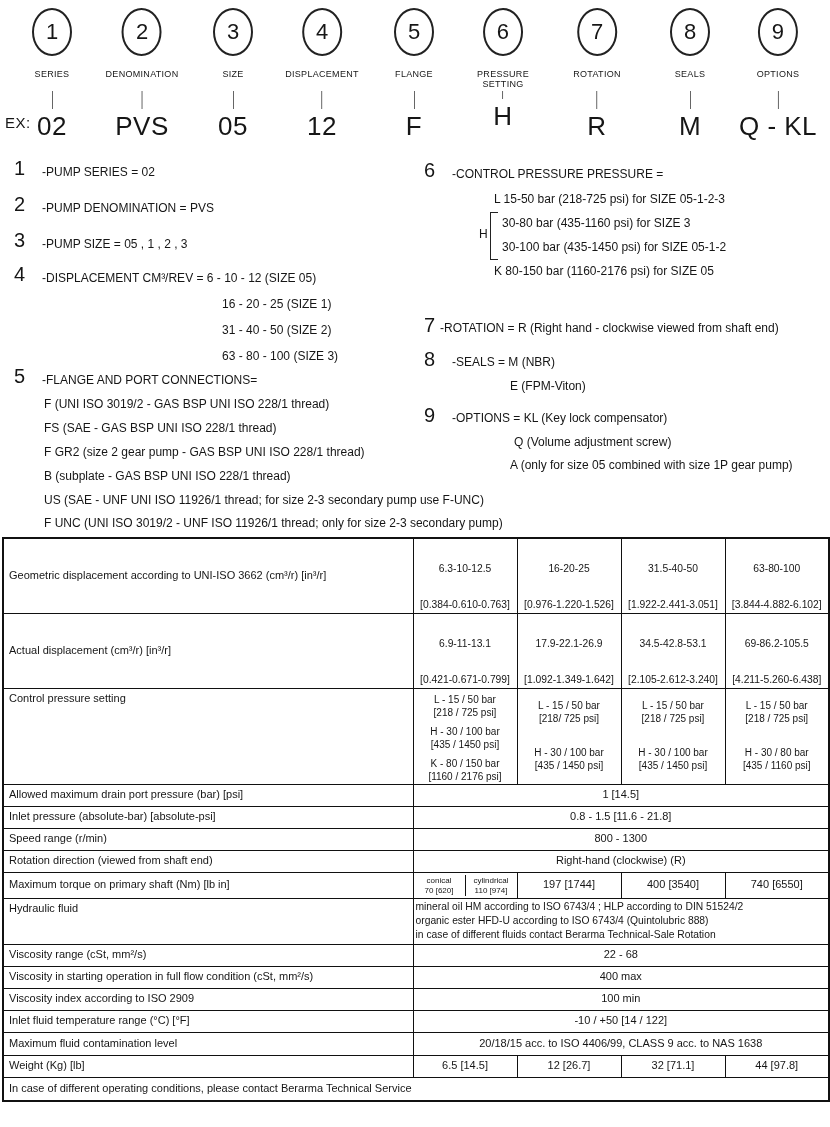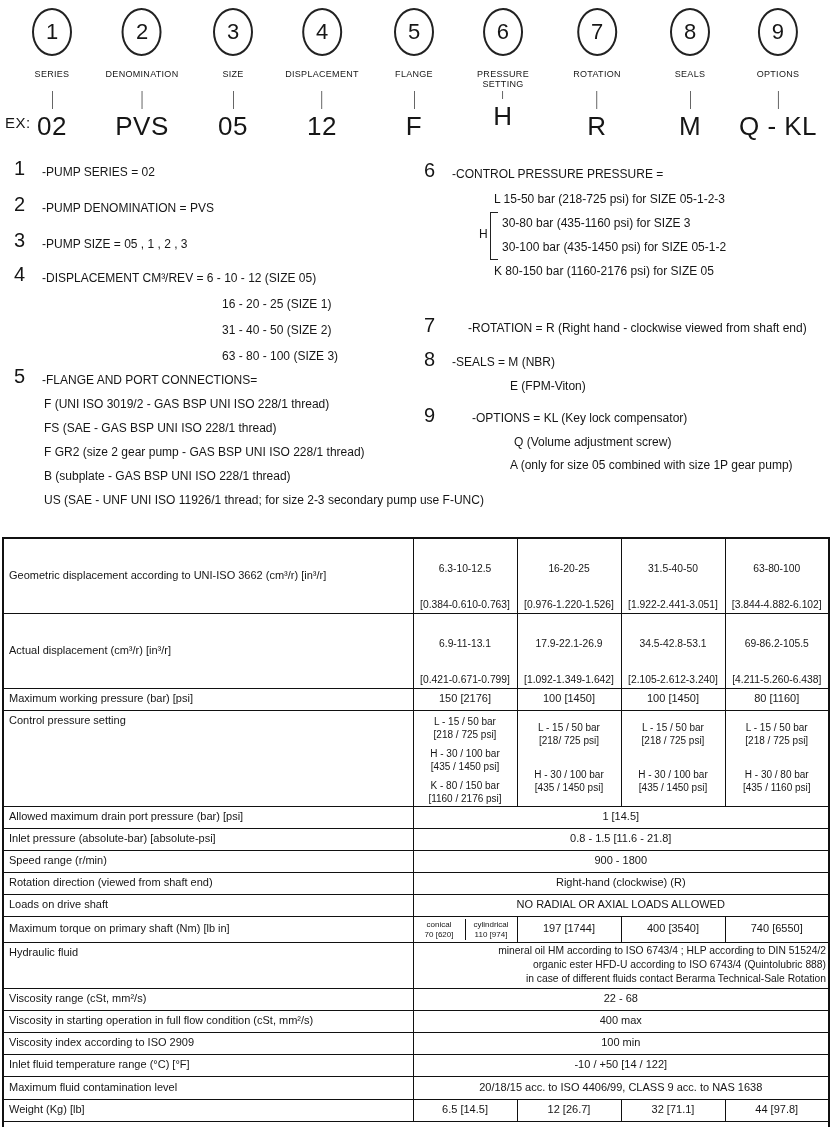--- a/index.html
+++ b/index.html
@@ -29,21 +29,21 @@
   .spec td.lab{text-align:left;}
   .spec td.val{text-align:center;padding:1px 2px;}
   .spec .v2 div{font-size:10.3px;line-height:1.35;margin-top:22px;}
   .spec td.ctrl{vertical-align:top;padding-top:4px;font-size:10px;line-height:1.3;}
   .spec td.top{vertical-align:top;padding-top:3px;}
   .mt6{margin-top:6px;}
   .mt20{margin-top:21px;}
   .tq{display:flex;height:100%;align-items:stretch;}
   .tq>div{flex:1;font-size:8px;line-height:1.25;text-align:center;padding-top:1px;}
   .tq>div:first-child{border-right:1px solid #111;}
-  .fluid div{font-size:10.3px;line-height:1.35;text-align:right;}
+  .fluid div{font-size:10.3px;line-height:1.35;text-align:left;}
 </style>
 </head>
 <body>
 
 <div class="page">
 
   <span class="exlbl">EX:</span>
 
   <div class="occ" style="left:52px">
     <div class="circ">
@@ -160,39 +160,40 @@
   <div class="lg-txt" style="left:222px;top:324px">31 - 40 - 50 (SIZE 2)</div>
   <div class="lg-txt" style="left:222px;top:350px">63 - 80 - 100 (SIZE 3)</div>
 
   <div class="lg-num" style="left:14px;top:366px">5</div>
   <div class="lg-txt" style="left:42px;top:374px">-FLANGE AND PORT CONNECTIONS=</div>
   <div class="lg-txt" style="left:44px;top:398px">F (UNI ISO  3019/2 - GAS BSP UNI ISO 228/1 thread)</div>
   <div class="lg-txt" style="left:44px;top:422px">FS (SAE - GAS BSP UNI ISO 228/1 thread)</div>
   <div class="lg-txt" style="left:44px;top:446px">F GR2 (size 2 gear pump - GAS BSP UNI ISO 228/1 thread)</div>
   <div class="lg-txt" style="left:44px;top:470px">B (subplate - GAS BSP UNI ISO 228/1 thread)</div>
   <div class="lg-txt" style="left:44px;top:494px">US (SAE - UNF UNI ISO 11926/1 thread; for size 2-3 secondary pump use F-UNC)</div>
+  <div class="lg-txt" style="left:44px;top:517px">F UNC (UNI ISO 3019/2 - UNF ISO 11926/1 thread; only for size 2-3 secondary pump)</div>
 
   <div class="lg-num" style="left:424px;top:160px">6</div>
   <div class="lg-txt" style="left:452px;top:168px">-CONTROL PRESSURE PRESSURE =</div>
   <div class="lg-txt" style="left:494px;top:193px">L 15-50 bar (218-725 psi) for SIZE 05-1-2-3</div>
   <div class="lg-txt" style="left:479px;top:228px">H</div>
   <div class="hbrak"></div>
   <div class="lg-txt" style="left:502px;top:217px">30-80 bar (435-1160 psi) for SIZE 3</div>
   <div class="lg-txt" style="left:502px;top:241px">30-100 bar (435-1450 psi) for SIZE 05-1-2</div>
   <div class="lg-txt" style="left:494px;top:265px">K 80-150 bar (1160-2176 psi) for SIZE 05</div>
 
   <div class="lg-num" style="left:424px;top:315px">7</div>
-  <div class="lg-txt" style="left:468px;top:322px">-ROTATION =  R (Right hand - clockwise viewed from shaft end)</div>
+  <div class="lg-txt" style="left:440px;top:322px">-ROTATION =  R (Right hand - clockwise viewed from shaft end)</div>
 
   <div class="lg-num" style="left:424px;top:349px">8</div>
   <div class="lg-txt" style="left:452px;top:356px">-SEALS =  M (NBR)</div>
   <div class="lg-txt" style="left:510px;top:380px">E (FPM-Viton)</div>
 
   <div class="lg-num" style="left:424px;top:405px">9</div>
-  <div class="lg-txt" style="left:472px;top:412px">-OPTIONS = KL (Key lock compensator)</div>
+  <div class="lg-txt" style="left:452px;top:412px">-OPTIONS = KL (Key lock compensator)</div>
   <div class="lg-txt" style="left:514px;top:436px">Q (Volume adjustment screw)</div>
   <div class="lg-txt" style="left:510px;top:459px">A (only for size 05 combined with size 1P gear pump)</div>
 
   <table class="spec">
     <colgroup>
         <col style="width:410px">
         <col style="width:104px">
         <col style="width:104px">
         <col style="width:104px">
         <col style="width:104px">
@@ -234,27 +235,20 @@
             <div>34.5-42.8-53.1</div>
             <div>[2.105-2.612-3.240]</div>
           </td>
       <td class="val v2">
             <div>69-86.2-105.5</div>
             <div>[4.211-5.260-6.438]</div>
           </td>
     </tr>
 
 
-    <tr style="height:22px">
-      <td class="lab">Maximum working pressure (bar) [psi]</td>
-      <td class="val">150 [2176]</td>
-      <td class="val">100 [1450]</td>
-      <td class="val">100 [1450]</td>
-      <td class="val">80 [1160]</td>
-    </tr>
 
     <tr style="height:90px">
       <td class="lab top">Control pressure setting</td>
       <td class="val ctrl">
         <div>L - 15 / 50 bar</div>
             <div>[218 / 725 psi]</div>
         <div class="mt6">H - 30 / 100 bar</div>
             <div>[435 / 1450 psi]</div>
         <div class="mt6">K - 80 / 150 bar</div>
             <div>[1160 / 2176 psi]</div>
@@ -282,29 +276,25 @@
     <tr style="height:22px">
       <td class="lab">Allowed maximum drain port pressure (bar) [psi]</td>
       <td class="val" colspan="4">1 [14.5]</td>
     </tr>
     <tr style="height:22px">
       <td class="lab">Inlet pressure (absolute-bar) [absolute-psi]</td>
       <td class="val" colspan="4">0.8 - 1.5  [11.6 - 21.8]</td>
     </tr>
     <tr style="height:22px">
       <td class="lab">Speed range (r/min)</td>
-      <td class="val" colspan="4">900 - 1800</td>
+      <td class="val" colspan="4">800 - 1300</td>
     </tr>
     <tr style="height:22px">
       <td class="lab">Rotation direction (viewed from shaft end)</td>
       <td class="val" colspan="4">Right-hand (clockwise) (R)</td>
-    </tr>
-    <tr style="height:22px">
-      <td class="lab">Loads on drive shaft</td>
-      <td class="val" colspan="4">NO RADIAL OR AXIAL LOADS ALLOWED</td>
     </tr>
 
     <tr style="height:26px">
       <td class="lab">Maximum torque on primary shaft (Nm) [lb in]</td>
       <td class="val" style="padding:0">
         <div class="tq">
           <div>
                 <div>conical</div>
                 <div>70 [620]</div>
               </div>

